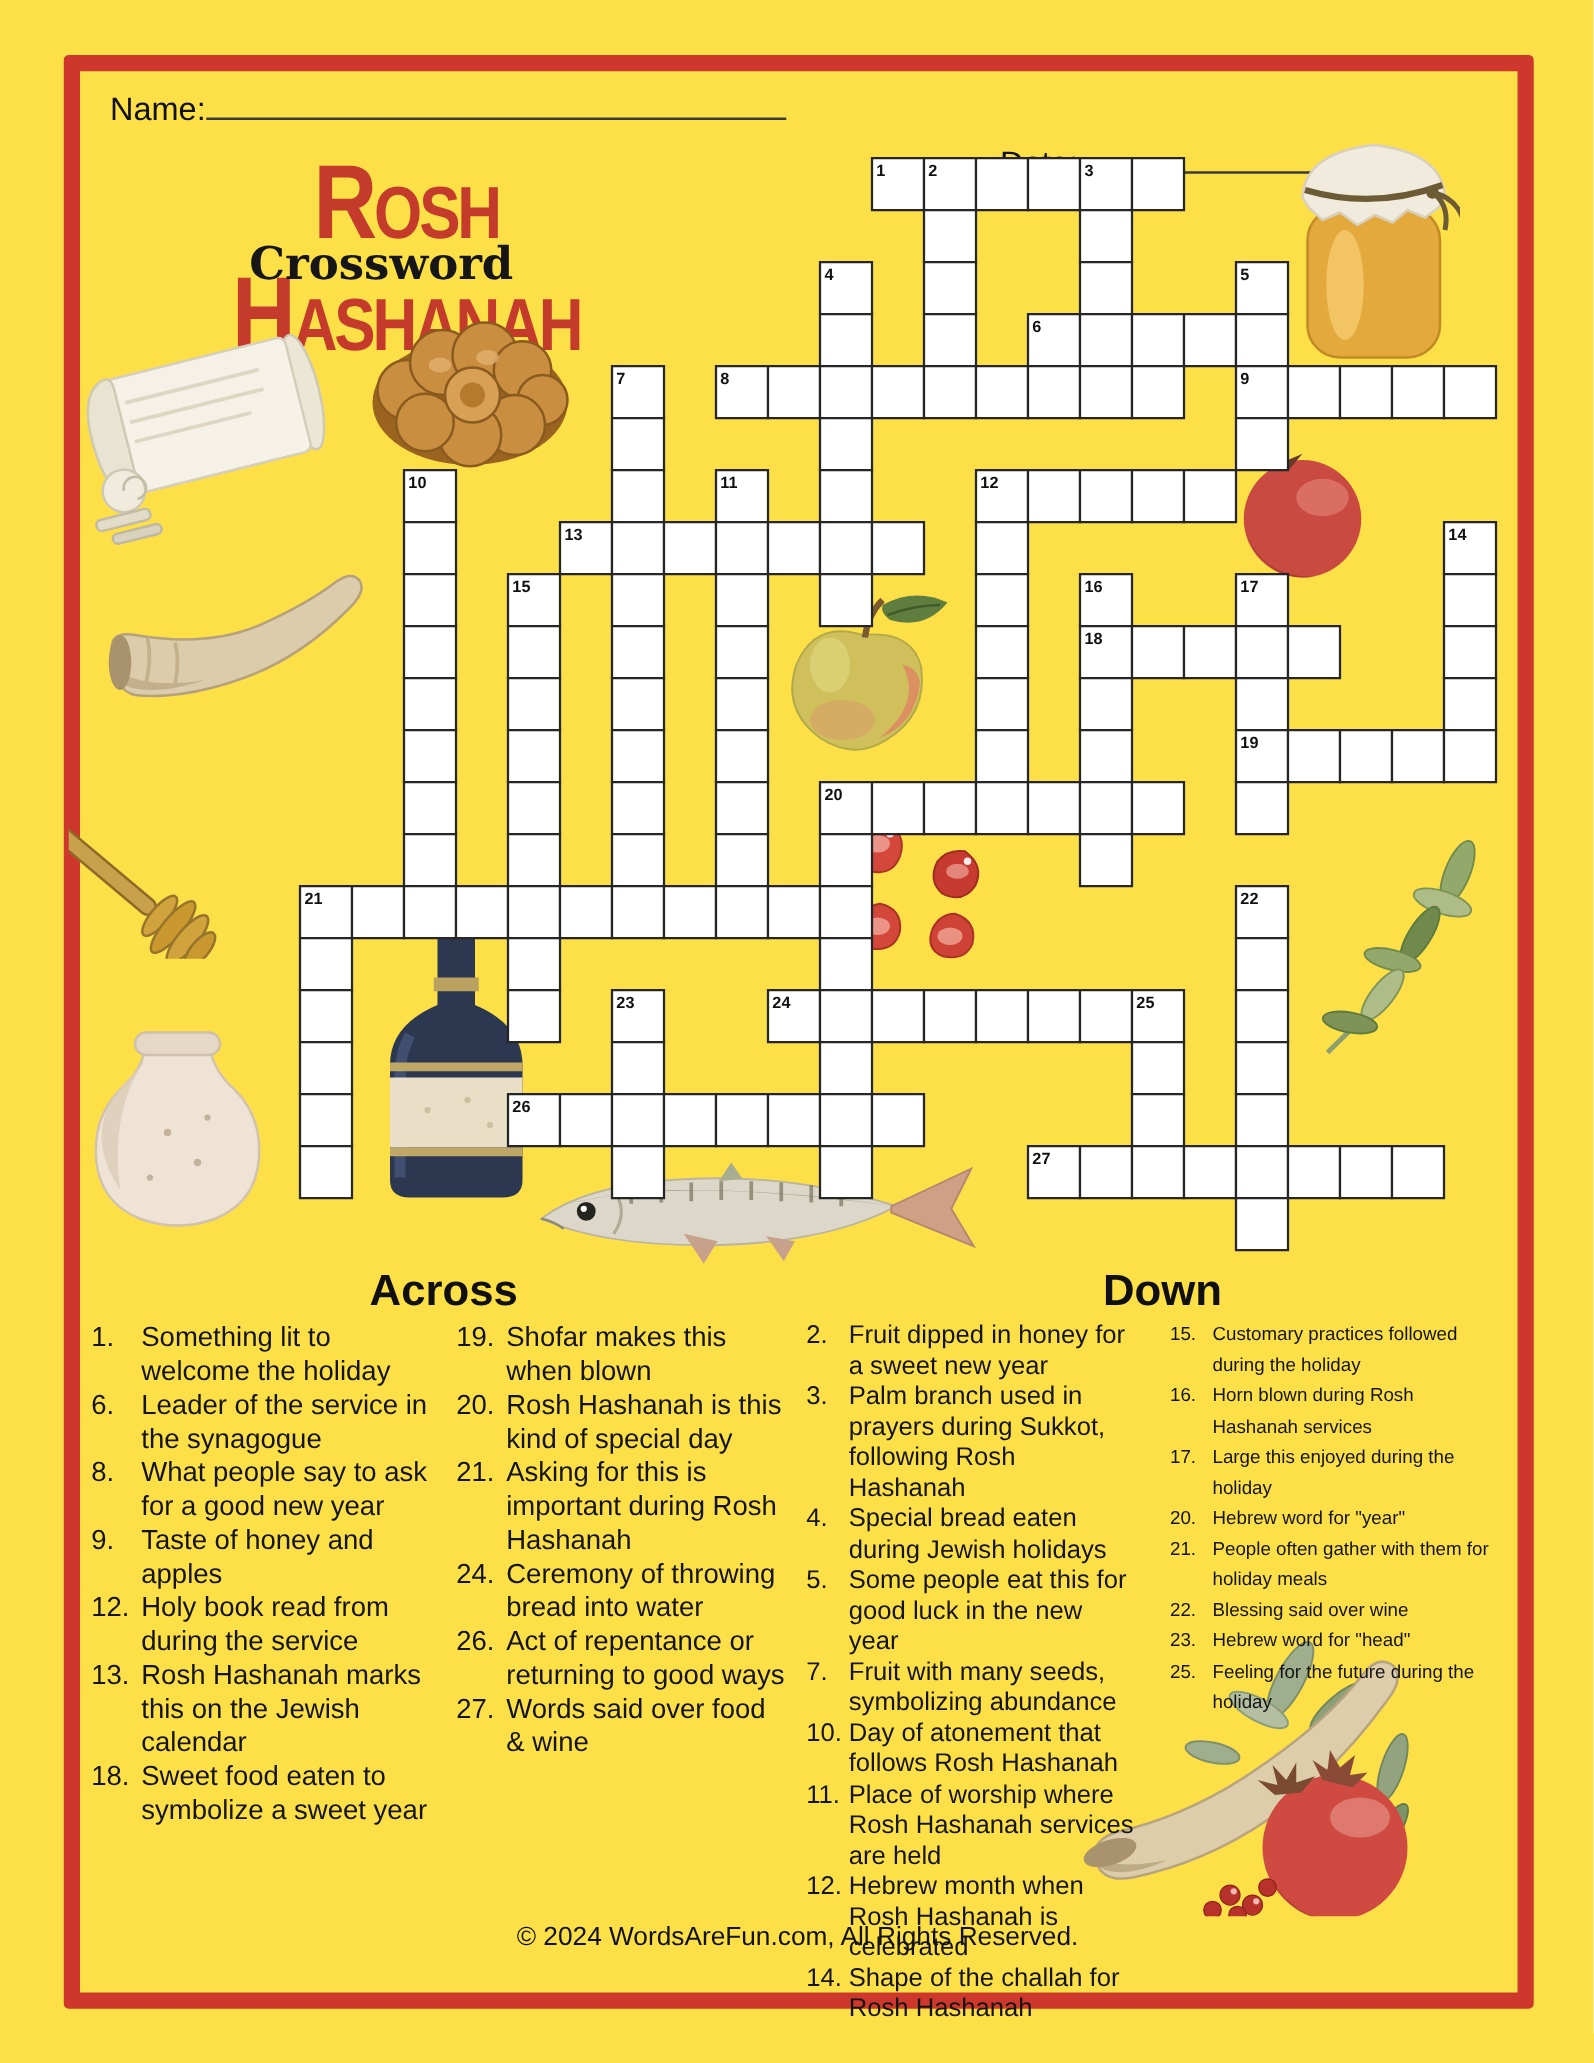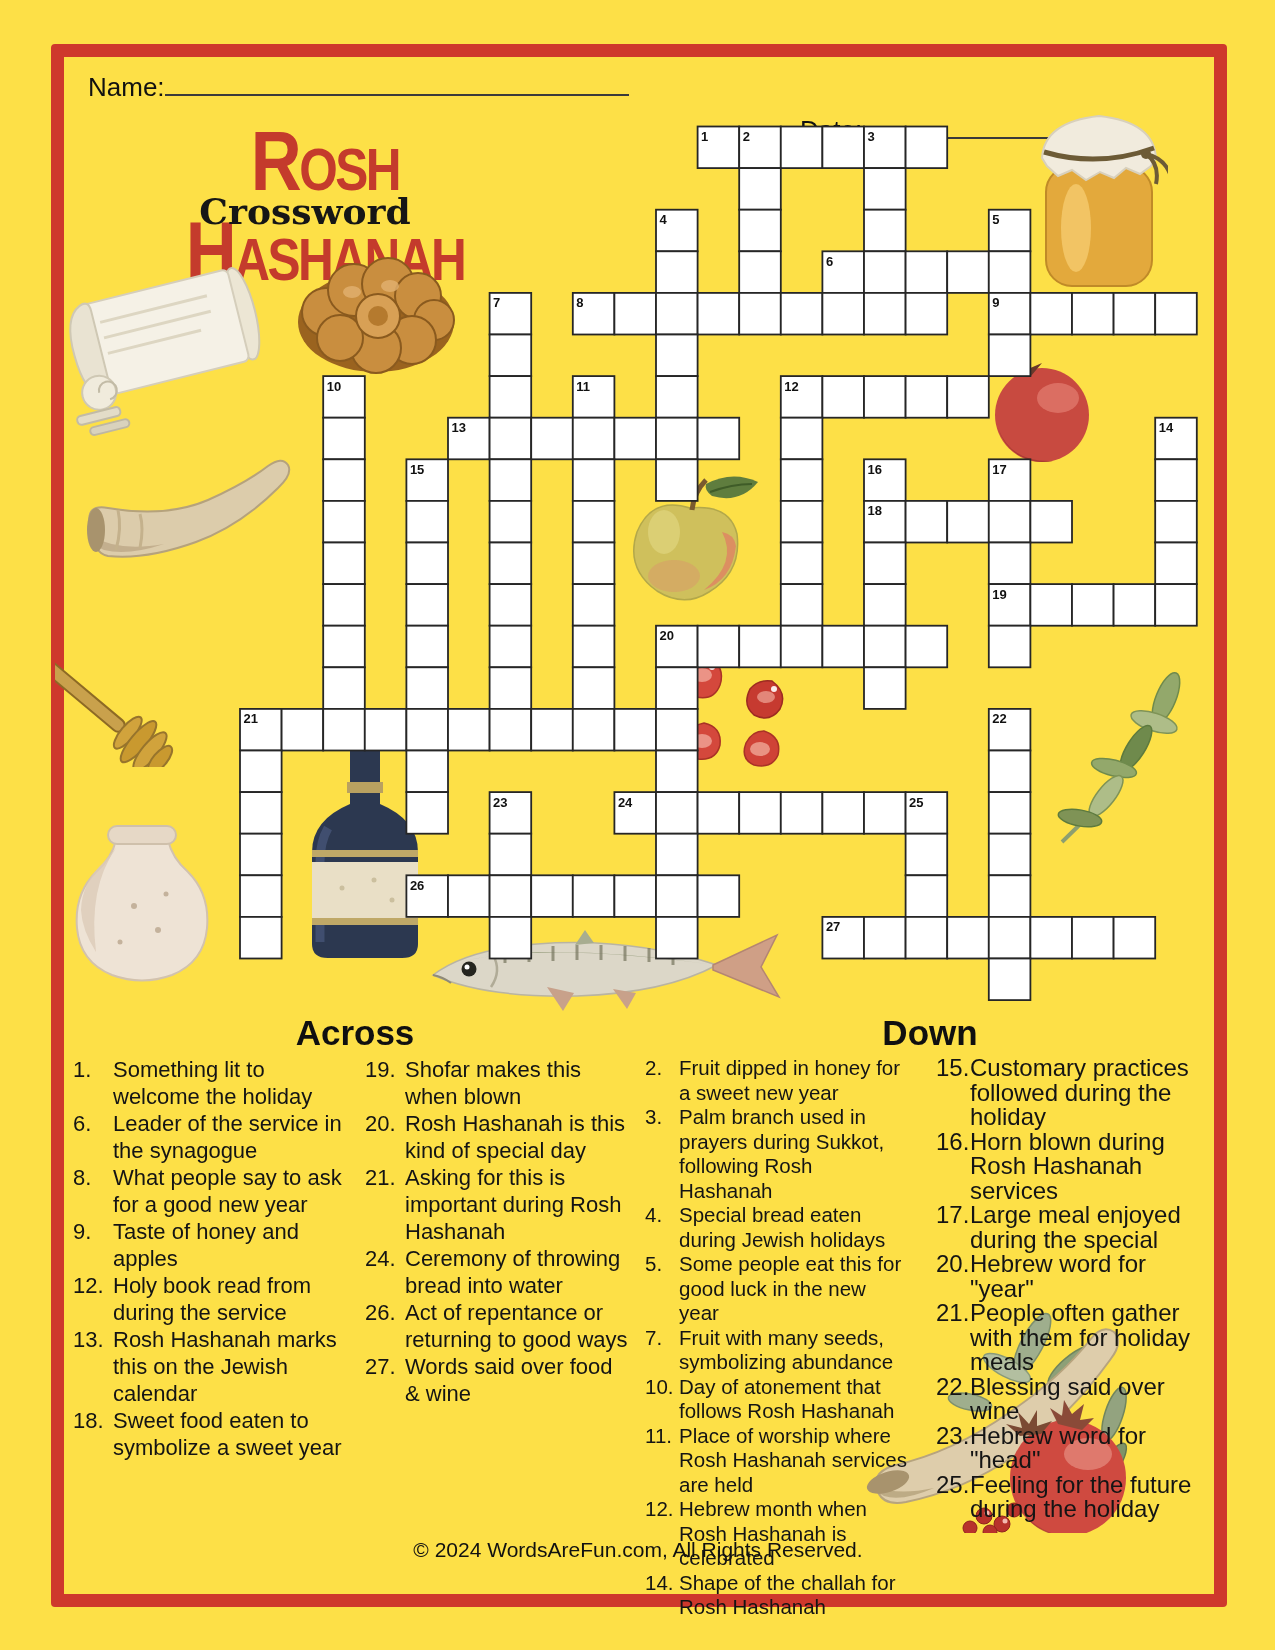--- a/index.html
+++ b/index.html
@@ -14,21 +14,21 @@
            letter-spacing:-3px; color:#c43b2c; transform:scaleX(.84); transform-origin:50% 50%; }
   .subtitle { position:absolute; left:55px; top:190px; width:500px; text-align:center;
               font-family:"DejaVu Serif", serif; font-weight:700; font-size:36px; color:#161616; }
   .clues-header { position:absolute; font-size:35px; font-weight:700; color:#101010; text-align:center; }
   #across-header { left:200px; top:1013px; width:310px; }
   #down-header   { left:780px; top:1013px; width:300px; }
   .clue-col { position:absolute; top:1056px; color:#141414; }
   #across1 { left:73px;  width:274px; font-size:22px;   line-height:27px; }
   #across2 { left:365px; width:268px; font-size:22px;   line-height:27px; }
   #down1   { left:645px; width:263px; font-size:20.5px; line-height:24.5px; }
-  #down2   { left:936px; width:260px; font-size:24px; line-height:24.5px; }
+  #down2   { left:936px; width:260px; font-size:15px; line-height:24.5px; }
   .clue { display:flex; align-items:flex-start; }
   .clue-num { flex:0 0 40px; }
   #down1 .clue-num, #down2 .clue-num { flex:0 0 34px; }
   .clue-text { flex:1 1 auto; }
   .copyright { position:absolute; left:30px; width:1216px; top:1538px; text-align:center;
                font-size:21px; color:#111; }
   .icon { position:absolute; }
   .icon svg { display:block; width:100%; height:100%; }
   #grid-svg { position:absolute; left:0; top:0; }
   .cellnum { font:700 13px "Liberation Sans", sans-serif; fill:#111; }
@@ -544,21 +544,21 @@
       <div class="clue">
         <span class="clue-num">15.</span>
         <span class="clue-text">Customary practices followed during the holiday</span>
       </div>
       <div class="clue">
         <span class="clue-num">16.</span>
         <span class="clue-text">Horn blown during Rosh Hashanah services</span>
       </div>
       <div class="clue">
         <span class="clue-num">17.</span>
-        <span class="clue-text">Large meal enjoyed during the special</span>
+        <span class="clue-text">Large this enjoyed during the holiday</span>
       </div>
       <div class="clue">
         <span class="clue-num">20.</span>
         <span class="clue-text">Hebrew word for "year"</span>
       </div>
       <div class="clue">
         <span class="clue-num">21.</span>
         <span class="clue-text">People often gather with them for holiday meals</span>
       </div>
       <div class="clue">

